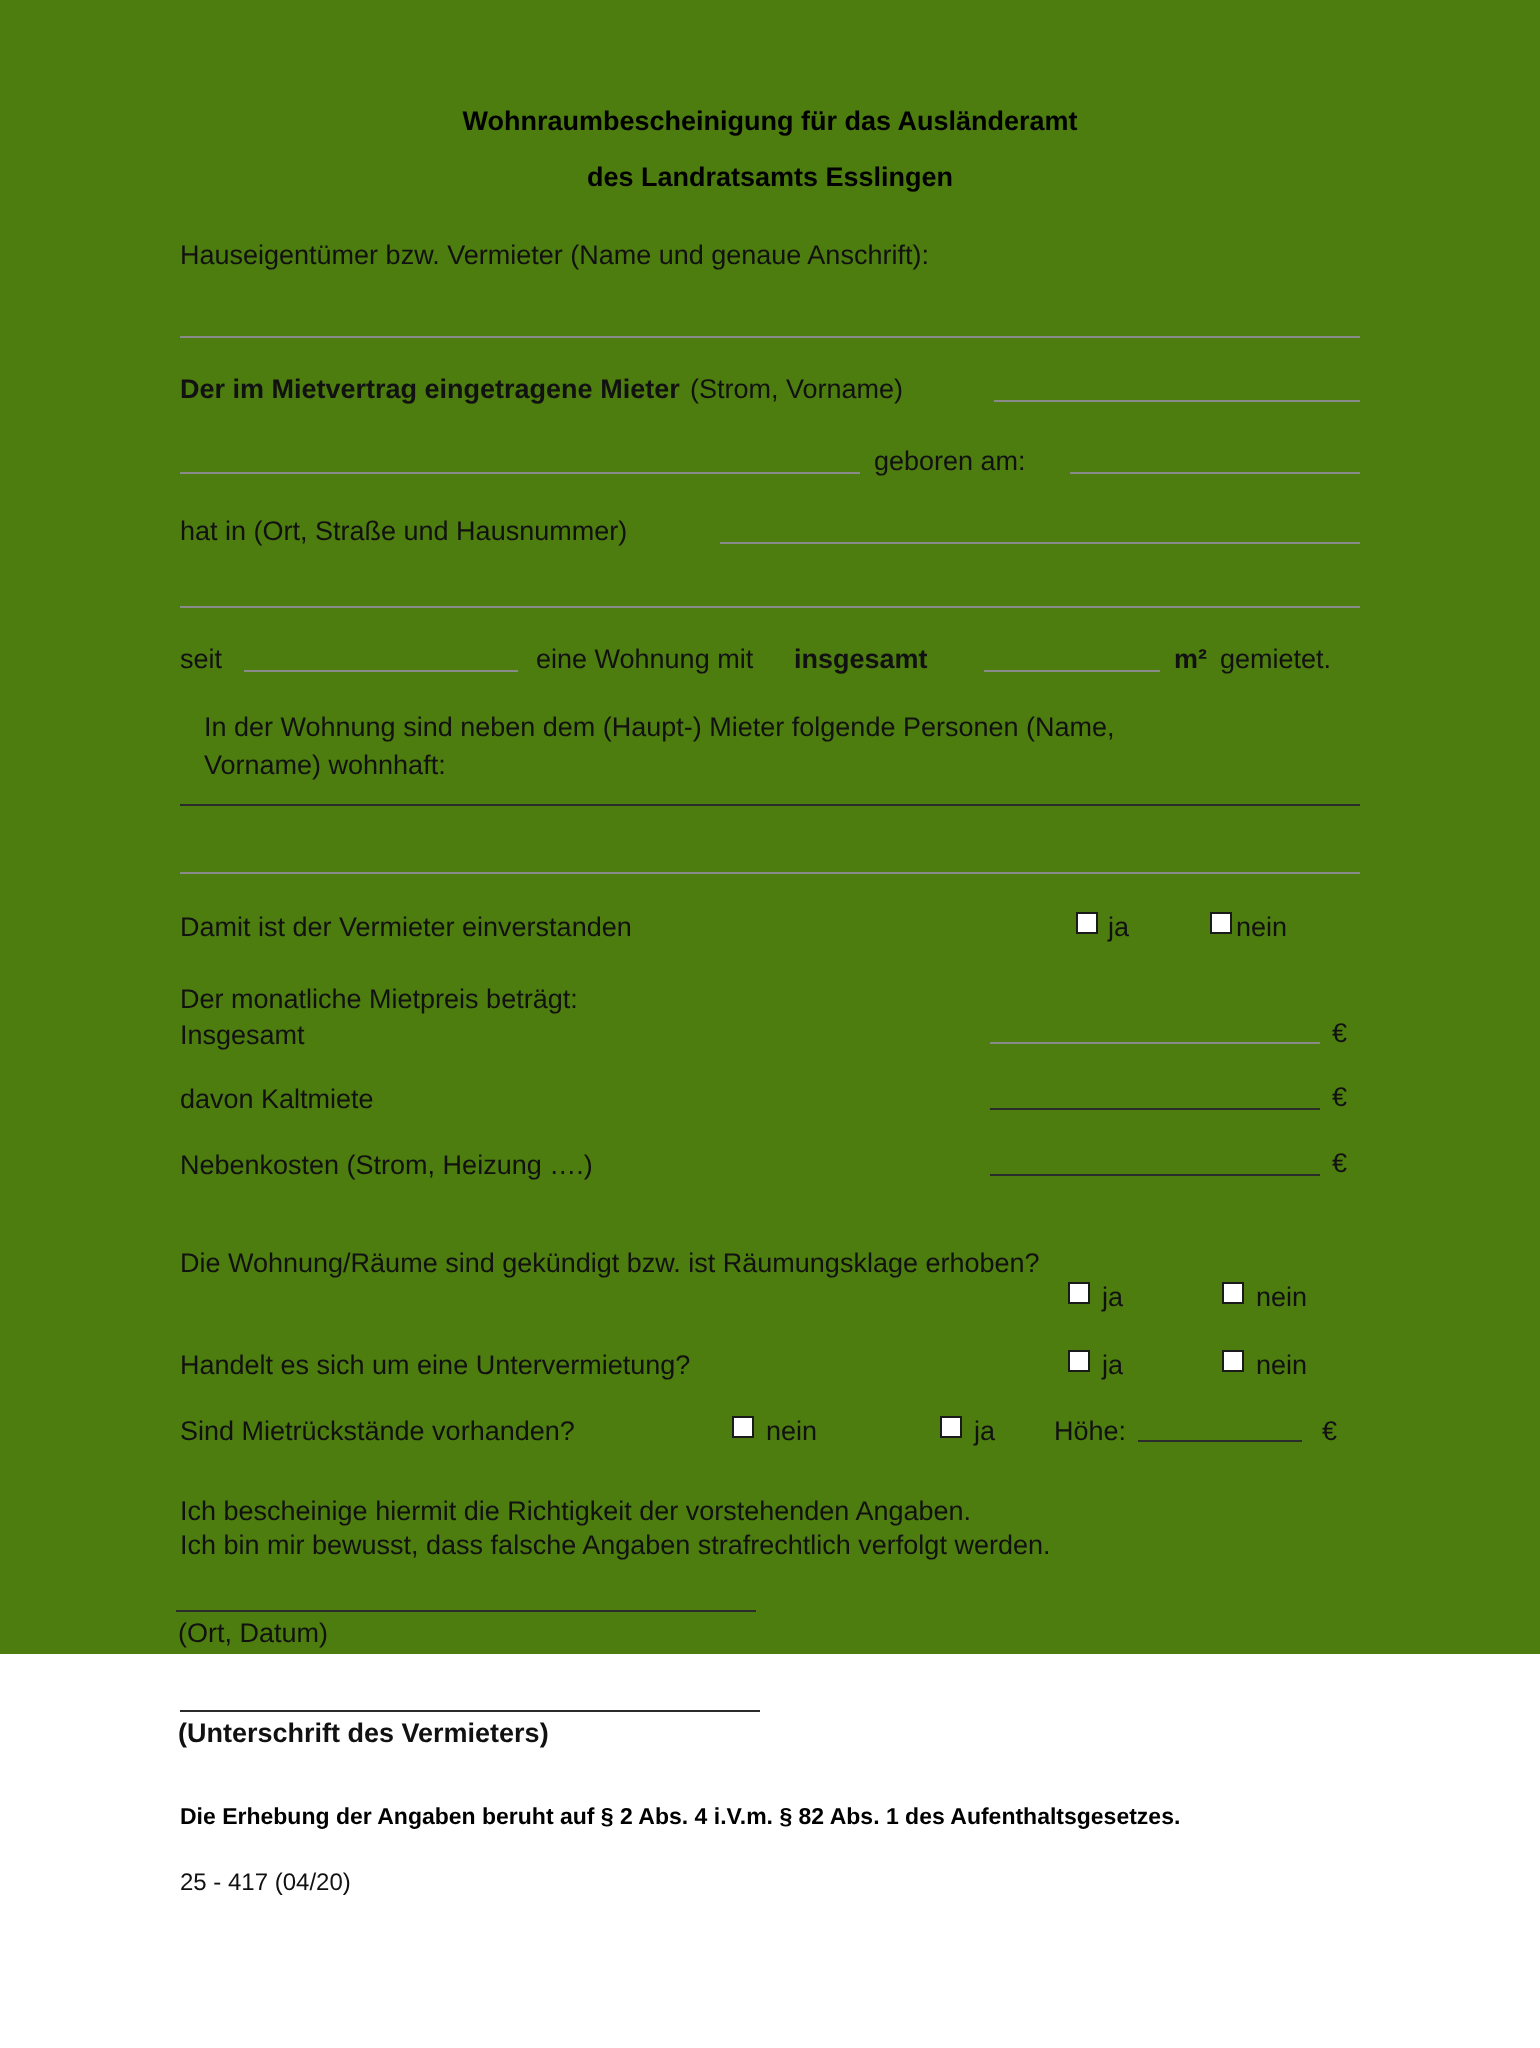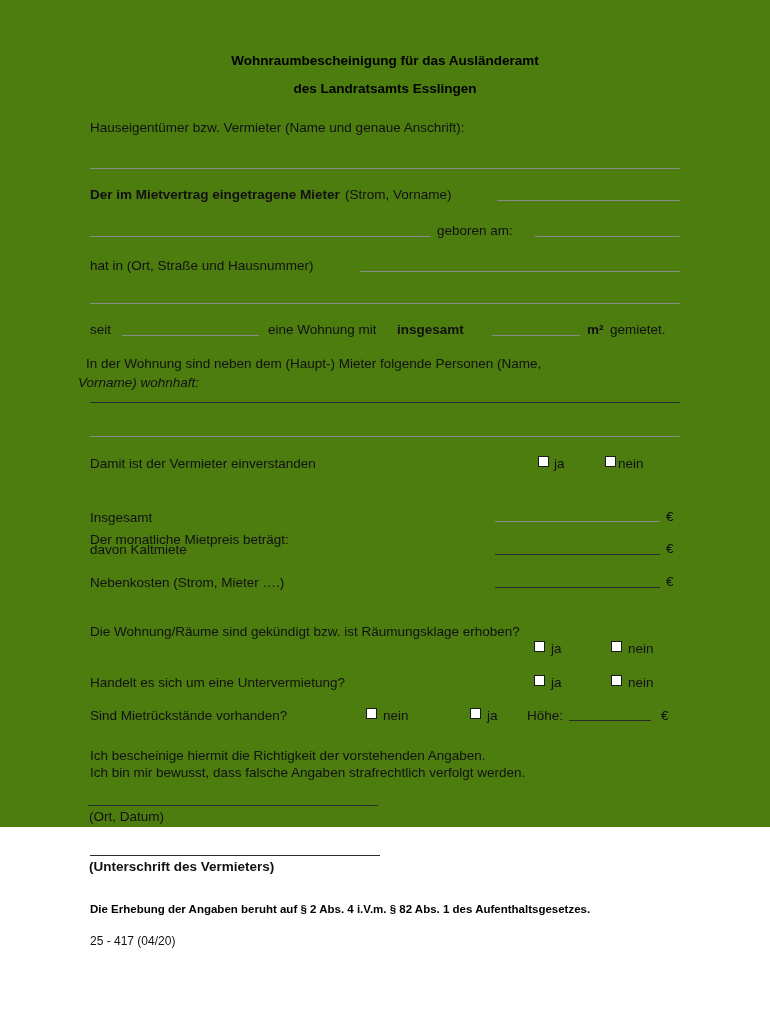--- a/index.html
+++ b/index.html
@@ -95,41 +95,41 @@
   <div class="rule light" style="left:90px; top:303px; width:590px;"></div>
 
   <div class="t" style="left:90px; top:321px;">seit</div>
   <div class="rule light" style="left:122px; top:335px; width:137px;"></div>
   <div class="t" style="left:268px; top:321px;">eine Wohnung mit</div>
   <div class="t bold" style="left:397px; top:321px;">insgesamt</div>
   <div class="rule light" style="left:492px; top:335px; width:88px;"></div>
   <div class="t bold" style="left:587px; top:321px;">m²</div>
   <div class="t" style="left:610px; top:321px;">gemietet.</div>
 
-  <div class="t" style="left:86px; top:355px;">In der Wohnung sind neben dem (Haupt-) Mieter folgende Personen (Name,</div>
-  <div class="t" style="left:78px; top:374px;font-style:italic;">Vorname) wohnhaft:</div>
+  <div class="t" style="left:102px; top:355px;">In der Wohnung sind neben dem (Haupt-) Mieter folgende Personen (Name,</div>
+  <div class="t" style="left:102px; top:374px;">Vorname) wohnhaft:</div>
   <div class="rule dark" style="left:90px; top:402px; width:590px;"></div>
   <div class="rule light" style="left:90px; top:436px; width:590px;"></div>
 
   <div class="t" style="left:90px; top:455px;">Damit ist der Vermieter einverstanden</div>
   <div class="cb" style="left:538px; top:456px;"></div>
   <div class="t" style="left:554px; top:455px;">ja</div>
   <div class="cb" style="left:605px; top:456px;"></div>
   <div class="t" style="left:618px; top:455px;">nein</div>
 
-  <div class="t" style="left:90px; top:491px;margin-top:40px;">Der monatliche Mietpreis beträgt:</div>
+  <div class="t" style="left:90px; top:491px;">Der monatliche Mietpreis beträgt:</div>
   <div class="t" style="left:90px; top:509px;">Insgesamt</div>
   <div class="rule light" style="left:495px; top:521px; width:165px;"></div>
   <div class="t" style="left:666px; top:508px;">€</div>
 
   <div class="t" style="left:90px; top:541px;">davon Kaltmiete</div>
   <div class="rule dark" style="left:495px; top:554px; width:165px;"></div>
   <div class="t" style="left:666px; top:540px;">€</div>
 
-  <div class="t" style="left:90px; top:574px;">Nebenkosten (Strom, Mieter ….)</div>
+  <div class="t" style="left:90px; top:574px;">Nebenkosten (Strom, Heizung ….)</div>
   <div class="rule dark" style="left:495px; top:587px; width:165px;"></div>
   <div class="t" style="left:666px; top:573px;">€</div>
 
   <div class="t" style="left:90px; top:623px;">Die Wohnung/Räume sind gekündigt bzw. ist Räumungsklage erhoben?</div>
   <div class="cb" style="left:534px; top:641px;"></div>
   <div class="t" style="left:551px; top:640px;">ja</div>
   <div class="cb" style="left:611px; top:641px;"></div>
   <div class="t" style="left:628px; top:640px;">nein</div>
 
   <div class="t" style="left:90px; top:674px;">Handelt es sich um eine Untervermietung?</div>

